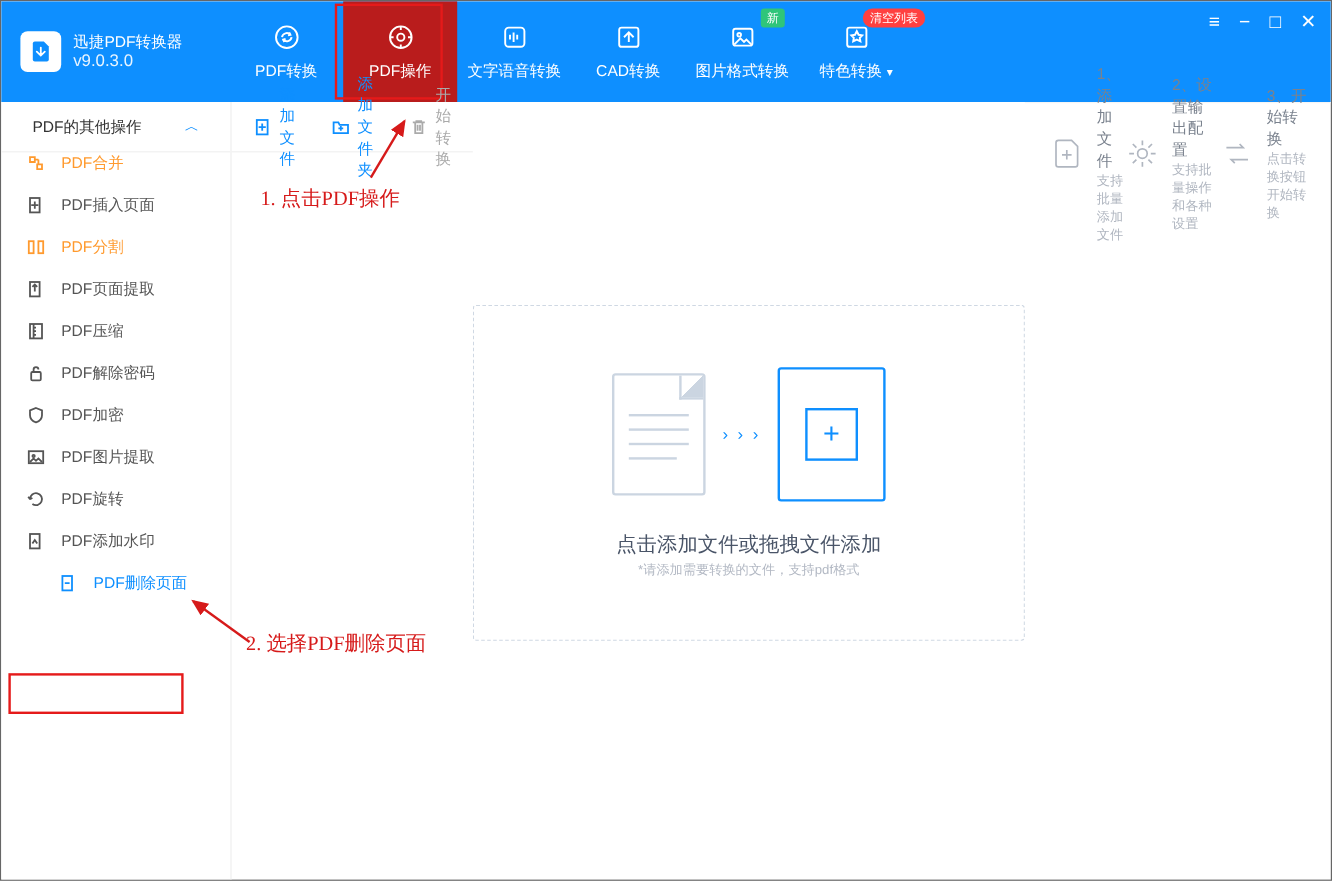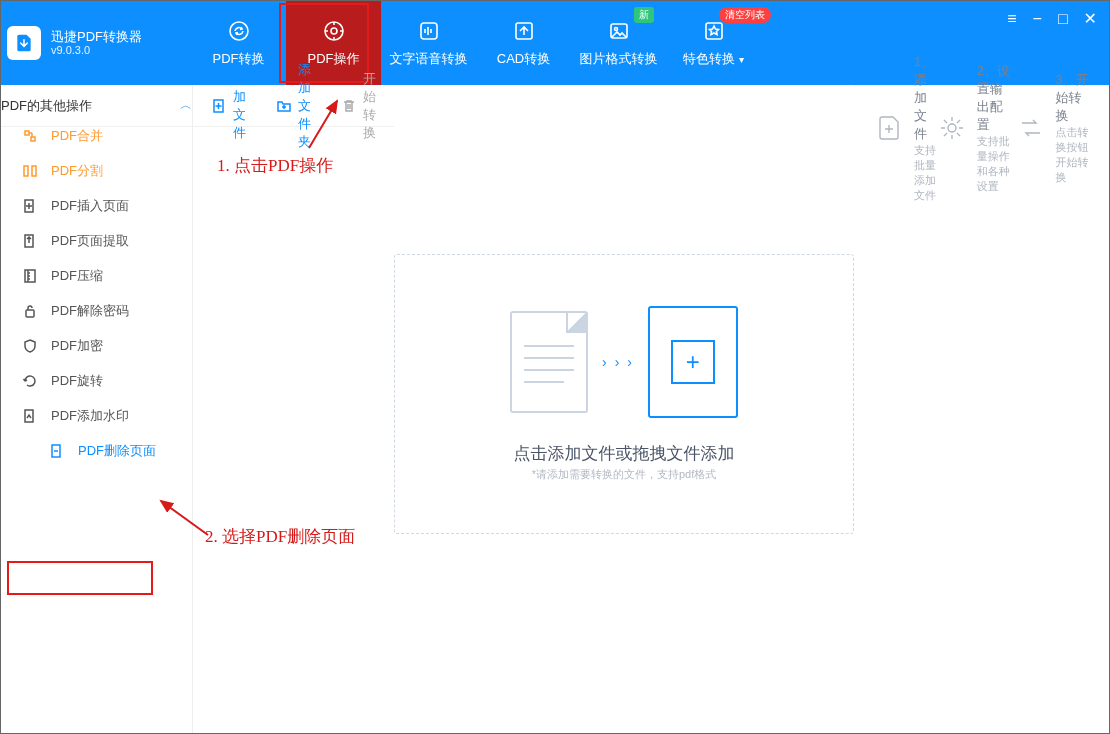--- a/index.html
+++ b/index.html
@@ -17,33 +17,33 @@
     height: 84px;
     background: #0e8fff;
     display: flex;
     align-items: center;
     color: #fff;
     position: relative;
   }
   .logo-block {
     display: flex;
     align-items: center;
-    padding: 0 10px 0 6px;
+    padding: 0 10px 0 16px;
     width: 190px;
   }
   .logo-icon {
     width: 34px; height: 34px;
     background: #fff;
     border-radius: 6px;
     display: flex; align-items: center; justify-content: center;
     margin-right: 10px;
   }
   .logo-icon svg { width: 20px; height: 20px; }
   .logo-text { font-size: 13px; line-height: 1.2; }
-  .logo-text .ver { font-size: 11px; opacity: .9; }
+  .logo-text .ver { font-size: 14px; opacity: .9; }
   .nav {
     display: flex;
     height: 100%;
     align-items: stretch;
   }
   .nav-item {
     display: flex;
     flex-direction: column;
     align-items: center;
     justify-content: center;
@@ -103,21 +103,21 @@
   .sidebar {
     width: 192px;
     border-right: 1px solid #eee;
     background: #fff;
     overflow-y: auto;
   }
   .side-header {
     display: flex;
     align-items: center;
     justify-content: space-between;
-    padding: 0 0;
+    padding: 0 26px;
     height: 42px;
     font-size: 13px;
     color: #333;
     border-bottom: 1px solid #f0f0f0;
   }
   .side-header .chev { color: #0e8fff; font-size: 12px; }
   .side-list { list-style: none; }
   .side-item {
     display: flex;
     align-items: flex-start;
@@ -342,42 +342,42 @@
     </div>
     <ul class="side-list">
       <li class="side-item accent">
           <span class="sicon">
             <svg viewBox="0 0 16 16">
               <path d="M3 3h4v4H3zM9 9h4v4H9zM7 5h3M10 5v4"></path>
             </svg>
           </span>
           <span>PDF合并</span>
         </li>
+      <li class="side-item">
+          <span class="sicon">
+            <svg viewBox="0 0 16 16">
+              <rect x="3" y="2" width="8" height="12"></rect>
+              <path d="M7 5v6M4 8h6"></path>
+            </svg>
+          </span>
+          <span>PDF插入页面</span>
+        </li>
       <li class="side-item accent">
           <span class="sicon">
             <svg viewBox="0 0 16 16">
               <rect x="2" y="3" width="4" height="10"></rect>
               <rect x="10" y="3" width="4" height="10"></rect>
             </svg>
           </span>
           <span>PDF分割</span>
         </li>
       <li class="side-item">
           <span class="sicon">
             <svg viewBox="0 0 16 16">
               <rect x="3" y="2" width="8" height="12"></rect>
-              <path d="M7 5v6M4 8h6"></path>
-            </svg>
-          </span>
-          <span>PDF插入页面</span>
-        </li>
-      <li class="side-item">
-          <span class="sicon">
-            <svg viewBox="0 0 16 16">
-              <rect x="3" y="2" width="8" height="12"></rect>
               <path d="M7 10V4M5 6l2-2 2 2"></path>
             </svg>
           </span>
           <span>PDF页面提取</span>
         </li>
       <li class="side-item">
           <span class="sicon">
             <svg viewBox="0 0 16 16">
               <rect x="3" y="2" width="10" height="12"></rect>
               <path d="M6 2v12M6 5h2M6 8h2M6 11h2"></path>
@@ -394,20 +394,30 @@
           </span>
           <span>PDF解除密码</span>
         </li>
       <li class="side-item">
           <span class="sicon">
             <svg viewBox="0 0 16 16">
               <path d="M8 2l5 2v4c0 3-2 5-5 6-3-1-5-3-5-6V4z"></path>
             </svg>
           </span>
           <span>PDF加密</span>
+        </li>
+      <li class="side-item">
+          <span class="sicon">
+            <svg viewBox="0 0 16 16">
+              <rect x="2" y="3" width="12" height="10"></rect>
+              <circle cx="6" cy="7" r="1"></circle>
+              <path d="M3 12l3-3 2 2 2-2 3 3"></path>
+            </svg>
+          </span>
+          <span>PDF图片提取</span>
         </li>
       <li class="side-item">
           <span class="sicon">
             <svg viewBox="0 0 16 16">
               <path d="M3 8a5 5 0 1 1 2 4M3 8l-1.5-2M3 8l2-1"></path>
             </svg>
           </span>
           <span>PDF旋转</span>
         </li>
       <li class="side-item">

